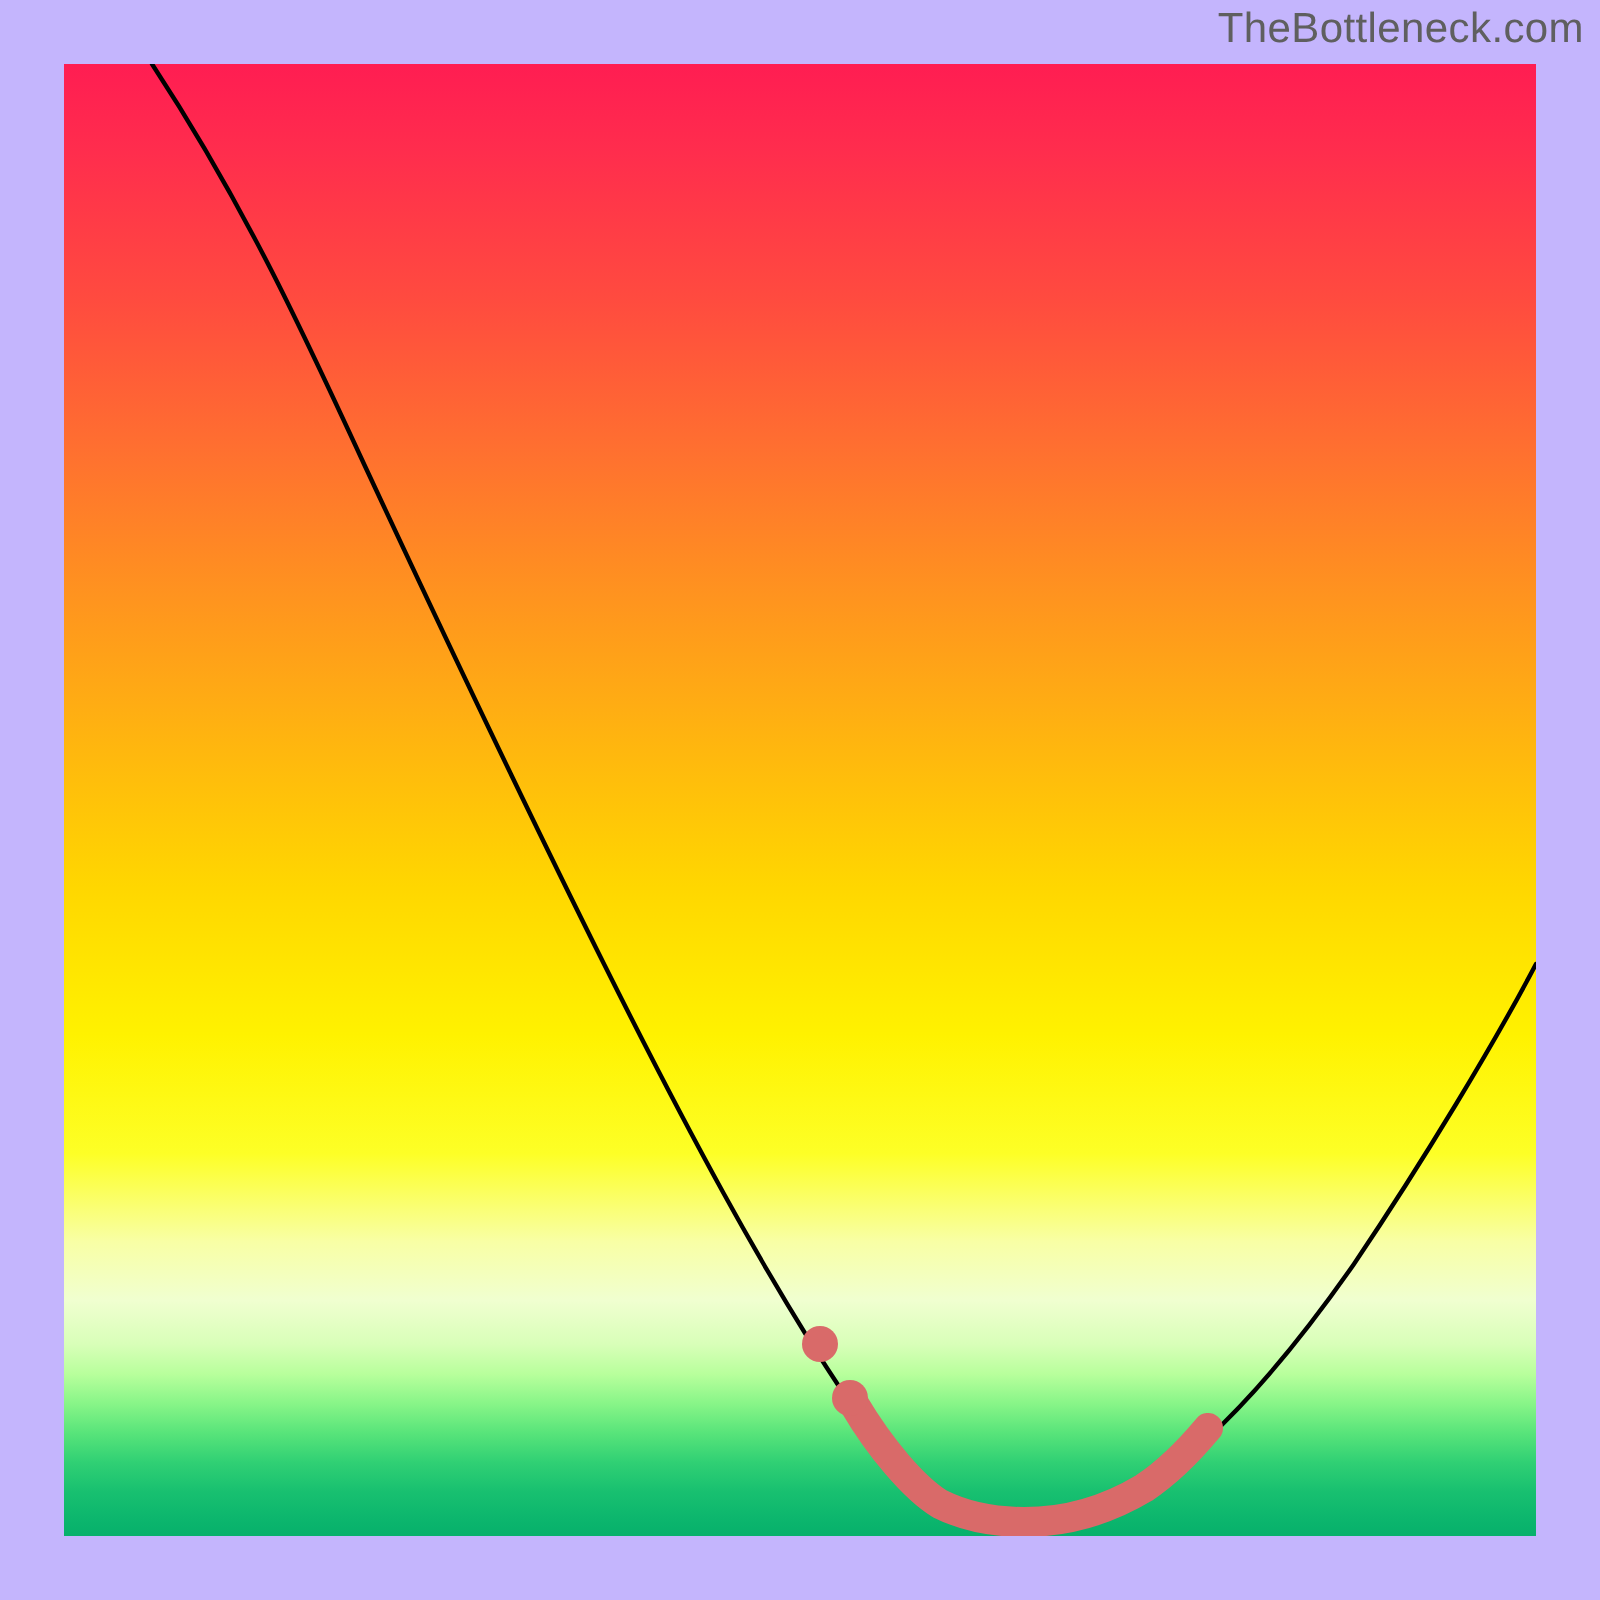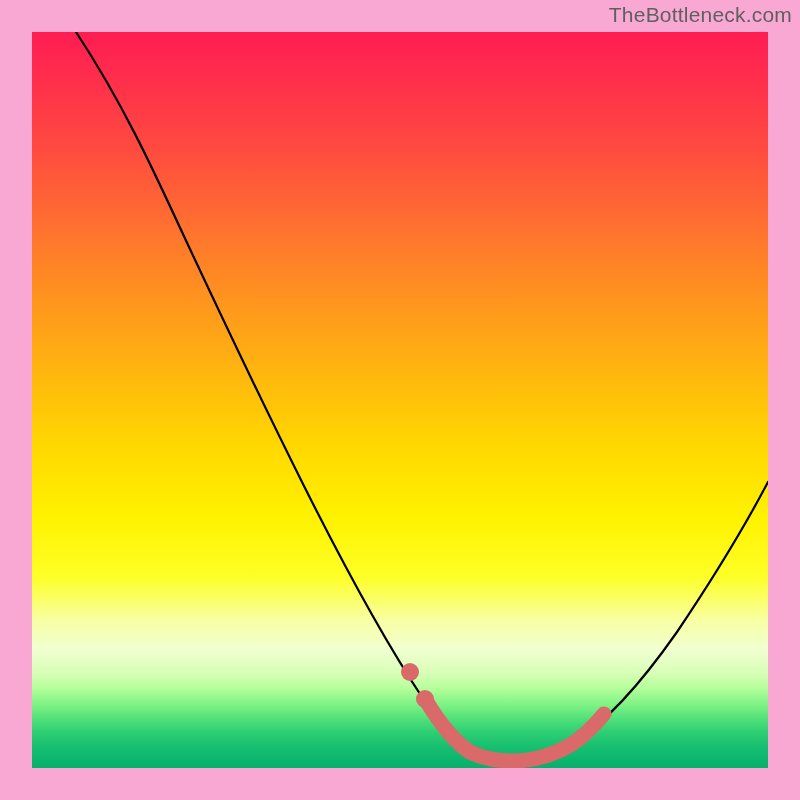--- a/index.html
+++ b/index.html
@@ -10,21 +10,21 @@
     overflow: hidden;
     background: #000;
     font-family: Arial, Helvetica, sans-serif;
   }
   .frame {
     position: absolute;
     left: 0;
     top: 0;
     width: 800px;
     height: 800px;
-    background: #f9a8d4;
+    background: #c4b5fd;
   }
   .plot {
     position: absolute;
     left: 32px;
     top: 32px;
     width: 736px;
     height: 736px;
     overflow: hidden;
   }
   .gradient {

